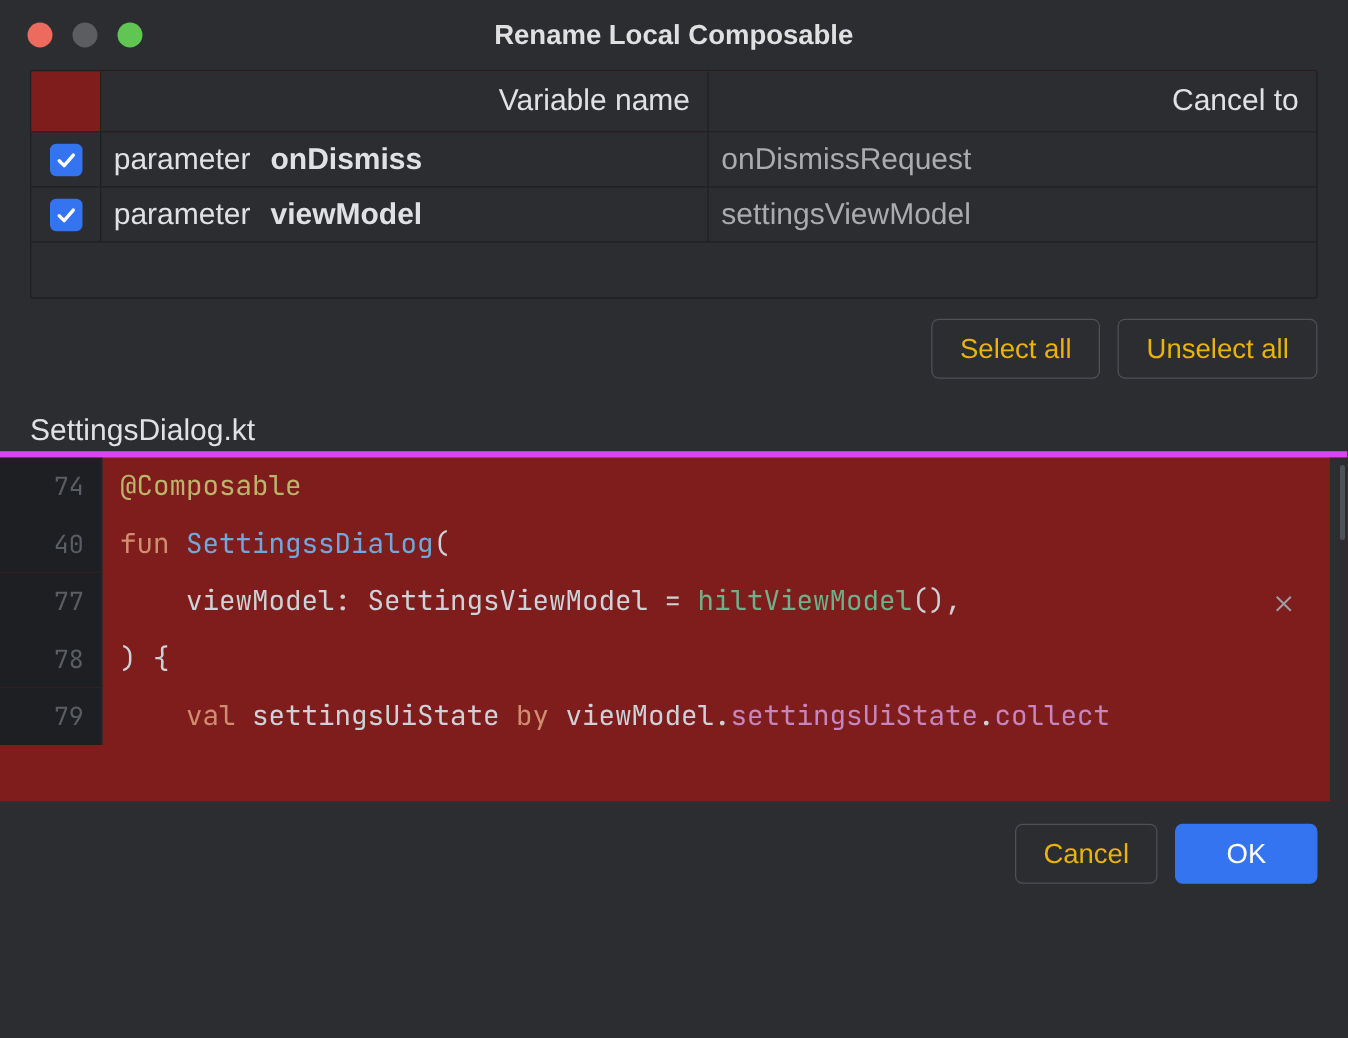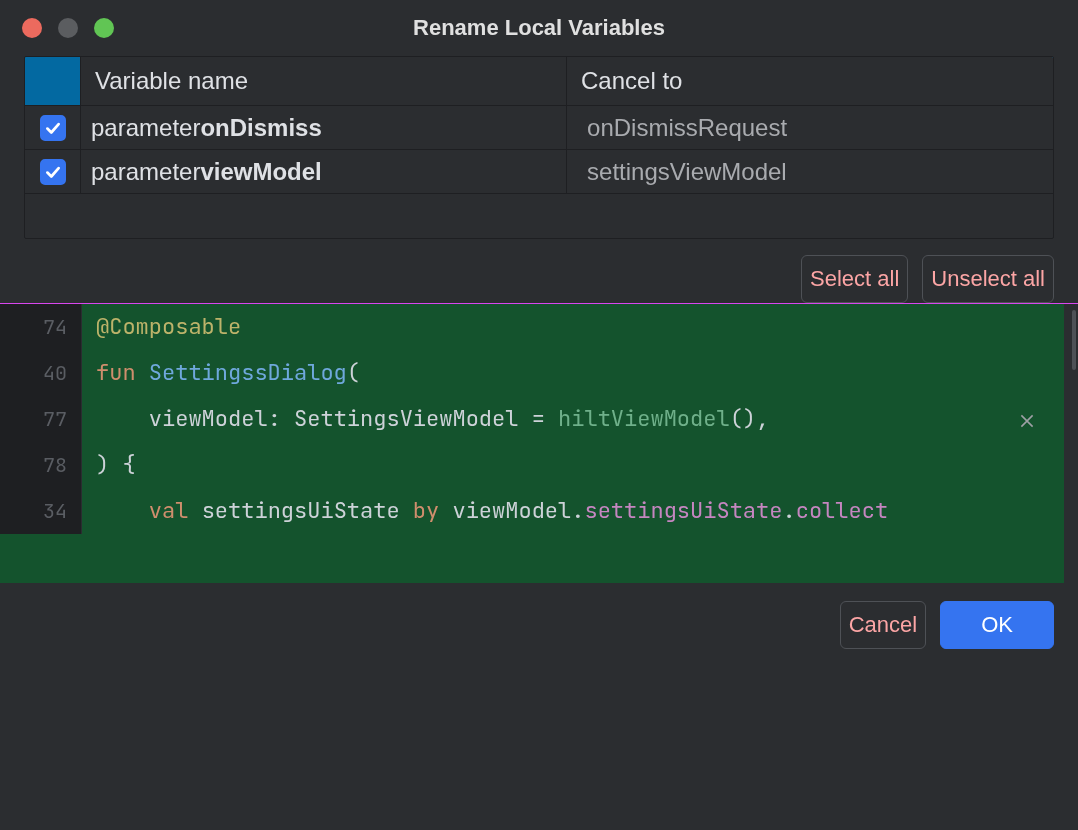--- a/index.html
+++ b/index.html
@@ -58,21 +58,22 @@
     border-bottom: 6px solid #c5c8cc;
   }
 
   .table {
     border: 1px solid #1e1f22;
     border-radius: 2px;
     overflow: hidden;
   }
   .table-header {
     display: flex;
-    background: #0369a1;
+    background: #7f1d1d;
+    text-align: right;
   }
   .col-chk { width: 56px; flex: 0 0 56px; border-right: 1px solid #1e1f22; }
   .col-var { flex: 1 1 50%; border-right: 1px solid #1e1f22; padding: 8px 14px; font-size: 24px; }
   .col-ren { flex: 1 1 50%; padding: 8px 14px; font-size: 24px; }
   .table-header .col-var, .table-header .col-ren {
     background: #2b2d30;
     color: #dfe1e5;
     font-size: 24px;
     padding: 10px 14px;
     border-bottom: 1px solid #1e1f22;
@@ -108,67 +109,66 @@
   .checkbox.checked svg { display: block; }
   .cell-var, .cell-ren {
     flex: 1 1 50%;
     padding: 6px 10px;
     display: flex;
     align-items: center;
     font-size: 24px;
     color: #dfe1e5;
   }
   .cell-var { border-right: 1px solid #1e1f22; }
-  .var-kind { font-weight: 400; margin-right: 0; }
+  .var-kind { font-weight: 400; margin-right: 16px; }
   .var-name { font-weight: 700; }
   .rename-input {
     width: 100%;
     background: transparent;
     border: none;
     outline: none;
     color: #a9abaf;
     font-size: 24px;
     font-family: inherit;
-    margin-left: 10px;
   }
   .row.selected .cell-ren { background: #2b2d30; }
   .spacer-row { height: 44px; border-bottom: none; }
 
   .select-buttons {
     display: flex;
     justify-content: flex-end;
     gap: 14px;
     margin-top: 16px;
   }
   .btn {
     background: #2b2d30;
     border: 1px solid #4e5156;
-    color: #fca5a5;
+    color: #eab308;
     font-size: 22px;
-    padding: 10px 8px;
+    padding: 10px 22px;
     border-radius: 6px;
     cursor: pointer;
   }
   .btn.primary {
     background: #3574f0;
     border-color: #3574f0;
     color: #fff;
     padding: 10px 40px;
   }
 
   .filename {
     margin-top: 28px;
     font-size: 24px;
     color: #dfe1e5;
     margin-bottom: 2px;
   }
 
   .code-preview {
-    background: #14532d;
-    border-top: 1px solid #d946ef;
+    background: #7f1d1d;
+    border-top: 5px solid #d946ef;
     font-family: "JetBrains Mono", Menlo, Consolas, monospace;
     font-size: 22px;
     line-height: 46px;
     position: relative;
     height: 280px;
     overflow: hidden;
   }
   .code-line {
     display: flex;
     align-items: center;
@@ -236,21 +236,21 @@
 </style>
 </head>
 <body>
 
 <div class="titlebar">
   <div class="traffic-lights">
     <div class="tl tl-close"></div>
     <div class="tl tl-min"></div>
     <div class="tl tl-max"></div>
   </div>
-  <div class="title">Rename Local Variables</div>
+  <div class="title">Rename Local Composable</div>
 </div>
 
 <div class="content">
 
   <div class="table">
     <div class="table-header">
       <div class="col-chk"></div>
       <div class="col-var">Variable name</div>
       <div class="col-ren">Cancel to</div>
     </div>
@@ -289,20 +289,21 @@
         </div>
         <div class="row spacer-row"></div>
       </div>
   </div>
 
   <div class="select-buttons">
     <button class="btn">Select all</button>
     <button class="btn">Unselect all</button>
   </div>
 
+  <div class="filename">SettingsDialog.kt</div>
 </div>
 
 <div class="code-preview">
   <div id="code-lines">
       <div class="code-line">
         <div class="gutter">74</div>
         <div class="code-text"><span class="tok-ann">@Composable</span></div>
       </div>
       <div class="code-line">
         <div class="gutter">40</div>
@@ -310,21 +311,21 @@
       </div>
       <div class="code-line">
         <div class="gutter">77</div>
         <div class="code-text"><span class="tok-punc">    </span><span class="tok-id">viewModel</span><span class="tok-punc">: </span><span class="tok-type">SettingsViewModel</span><span class="tok-punc"> = </span><span class="tok-call">hiltViewModel</span><span class="tok-punc">(),</span></div>
       </div>
       <div class="code-line">
         <div class="gutter">78</div>
         <div class="code-text"><span class="tok-punc">) {</span></div>
       </div>
       <div class="code-line">
-        <div class="gutter">34</div>
+        <div class="gutter">79</div>
         <div class="code-text"><span class="tok-punc">    </span><span class="tok-kw">val</span><span class="tok-punc"> </span><span class="tok-id">settingsUiState</span><span class="tok-punc"> </span><span class="tok-kw">by</span><span class="tok-punc"> </span><span class="tok-id">viewModel</span><span class="tok-punc">.</span><span class="tok-prop">settingsUiState</span><span class="tok-punc">.</span><span class="tok-prop">collect</span></div>
       </div>
     </div>
   <div class="close-x">
     <span>
       <svg viewBox="0 0 16 16" stroke="currentColor" stroke-width="1.4">
         <path d="M3 3 L13 13 M13 3 L3 13"></path>
       </svg>
     </span>
   </div>

